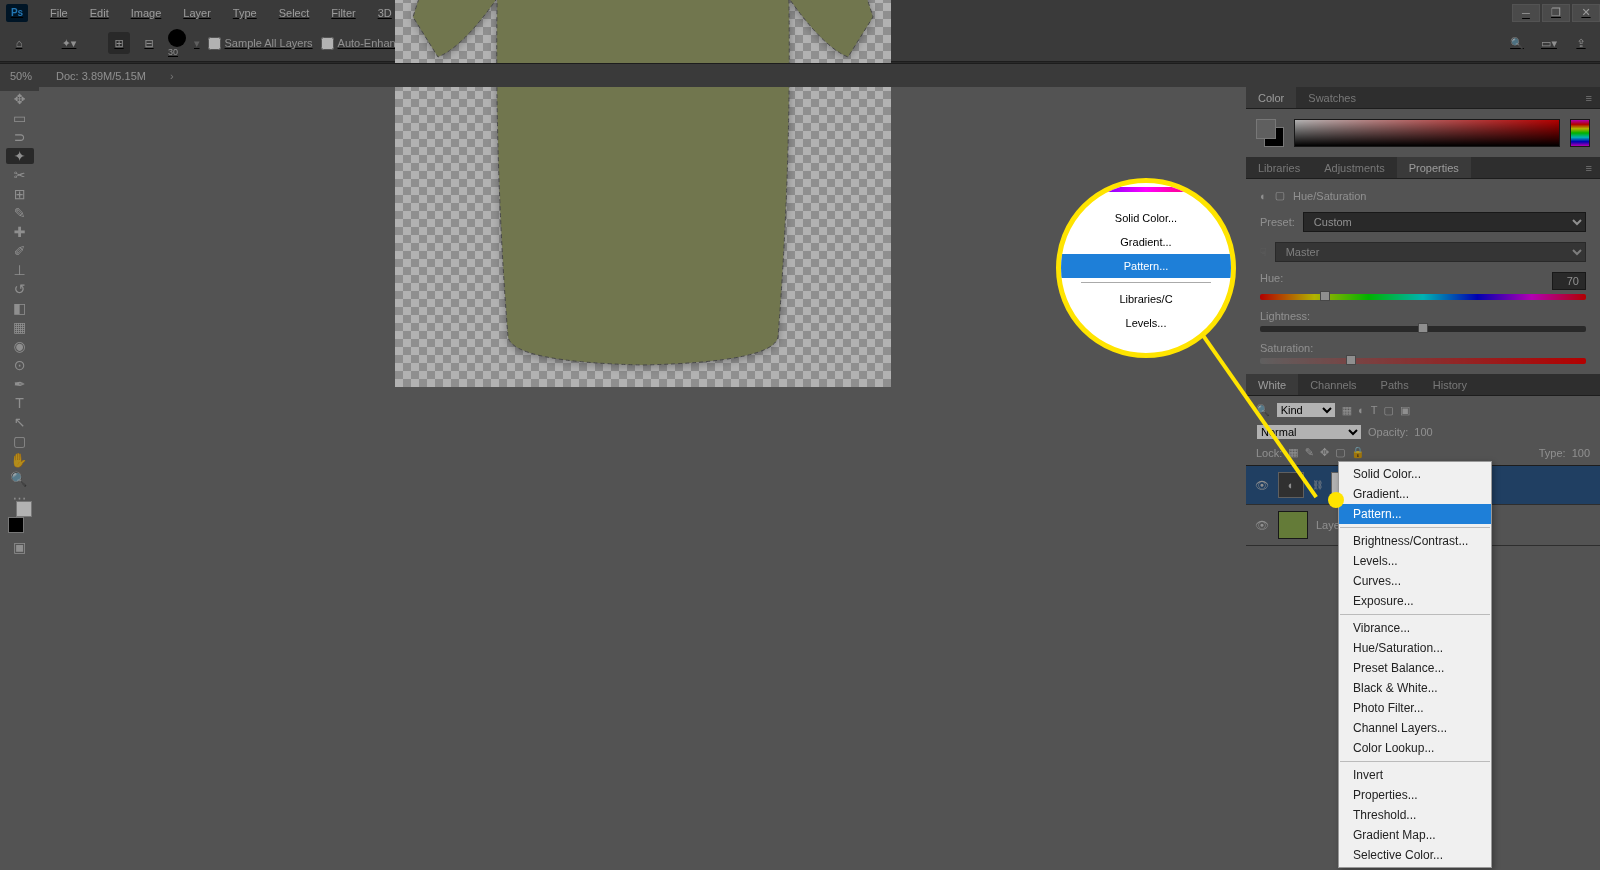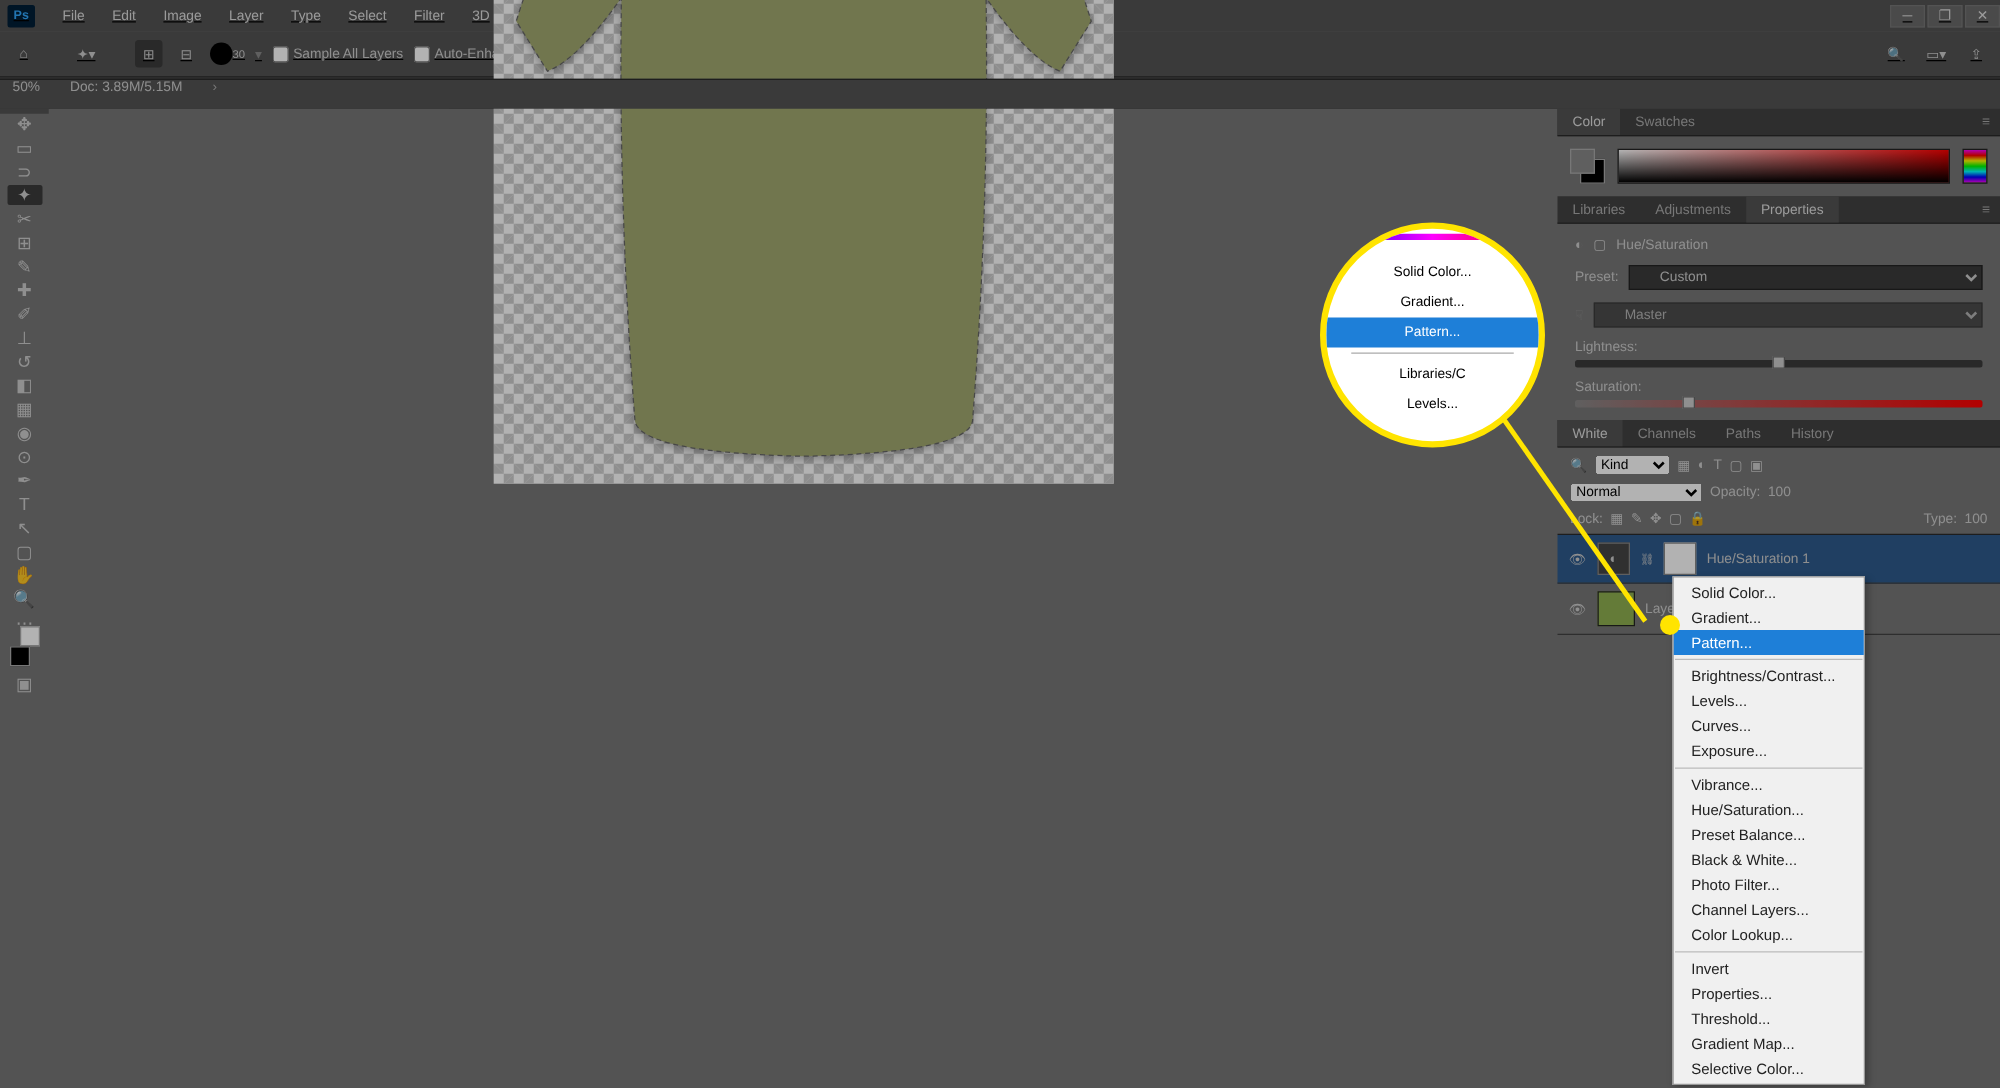--- a/index.html
+++ b/index.html
@@ -56,21 +56,21 @@
 .panel-tabs .menu-dots { margin-left: auto; padding: 4px 8px; color: #aaa; }
 .color-panel-body { height: 220px; padding: 10px; display: flex; gap: 10px; }
 .fg-bg-mini { position: relative; width: 28px; height: 28px; flex-shrink: 0; }
 .fg-bg-mini .f { position: absolute; width: 20px; height: 20px; background: #888; border: 1px solid #aaa; top: 0; left: 0; z-index: 2; }
 .fg-bg-mini .b { position: absolute; width: 20px; height: 20px; background: #000; border: 1px solid #aaa; bottom: 0; right: 0; }
 .sat-field { flex: 1; background: linear-gradient(to top, #000, transparent), linear-gradient(to right, #fff, #f00); border: 1px solid #222; }
 .hue-strip { width: 20px; background: linear-gradient(to bottom, #f0f, #f00, #ff0, #0f0, #0ff, #00f, #f0f); border: 1px solid #222; }
 
 .props-body { padding: 10px 14px; color: #ccc; display: flex; flex-direction: column; gap: 10px; }
 .props-body .row { display: flex; align-items: center; gap: 8px; }
-.props-body select, .props-body input[type=text] { background: #3a3a3a; border: 1px solid #222; color: #ccc; padding: 2px 20px; font-size: 11px; }
+.props-body select, .props-body input[type=text] { background: #3a3a3a; border: 1px solid #222; color: #ccc; padding: 2px 6px; font-size: 11px; }
 .slider-row { display: flex; flex-direction: column; gap: 4px; }
 .slider-row .label-val { display: flex; justify-content: space-between; }
 .slider-row .track { height: 6px; background: #3a3a3a; border-radius: 2px; position: relative; }
 .slider-row .track.hue { background: linear-gradient(to right, #f00, #ff0, #0f0, #0ff, #00f, #f0f, #f00); }
 .slider-row .track.sat { background: linear-gradient(to right, #888, #f00); }
 .slider-row .thumb { position: absolute; width: 10px; height: 10px; background: #ccc; border: 1px solid #666; top: -3px; transform: translateX(-50%); }
 
 .layers-body { padding: 0; color: #ccc; }
 .layers-controls { padding: 6px 10px; display: flex; flex-direction: column; gap: 6px; border-bottom: 1px solid #2a2a2a; }
 .layers-controls .row { display: flex; align-items: center; gap: 6px; font-size: 11px; }
@@ -92,21 +92,21 @@
 .mag-inner { font-size: 16px; line-height: 24px; padding: 4px 0; }
 .mag-inner .mi2 { padding: 0 26px; color: #000; text-align: center; }
 .mag-inner .mi2.hl { background: #1e7fd8; color: #fff; text-align: center; }
 .mag-topbar { height: 5px; background: linear-gradient(to right, #00f, #f0f, #f00); margin-bottom: 14px; }
 .mag-sep { height: 1px; background: #aaa; margin: 4px 20px; }
 
 .connector { position: absolute; width: 4px; background: #ffe400; z-index: 150; transform-origin: top left; }
 .connector-dot { position: absolute; width: 16px; height: 16px; background: #ffe400; border-radius: 50%; z-index: 160; }
 
 
-.statusbar { position: absolute; bottom: 0; left: 0; right: 0; height: 24px; background: #535353; border-top: 1px solid #2a2a2a; display: flex; align-items: flex-start; padding: 0 10px; gap: 24px; color: #ccc; }
+.statusbar { position: absolute; bottom: 0; left: 0; right: 0; height: 24px; background: #535353; border-top: 1px solid #2a2a2a; display: flex; align-items: center; padding: 0 10px; gap: 24px; color: #ccc; }
 .statusbar .caret { color: #aaa; }
 </style>
 </head>
 <body>
 
 <div class="dimmed">
 
 <div class="menubar">
   <div class="ps-logo">Ps</div>
   <div class="mi">File</div>
@@ -127,21 +127,21 @@
   </div>
 </div>
 
 <div class="optionsbar">
   <div class="icon-btn">⌂</div>
   <div style="width:12px"></div>
   <div class="icon-btn">✦▾</div>
   <div style="width:12px"></div>
   <div class="icon-btn" style="background:#3a3a3a;border-radius:3px">⊞</div>
   <div class="icon-btn">⊟</div>
-  <div style="display:flex;flex-direction:row;align-items:center;gap:0">
+  <div style="display:flex;flex-direction:column;gap:0">
     <span class="brush-circle"></span>
     <span style="font-size:9px">30</span>
   </div>
   <span style="color:#888">▾</span>
   <label>
         <input type="checkbox" style="">
         <span>Sample All Layers</span>
       </label>
   <label>
         <input type="checkbox" style="">
@@ -240,20 +240,29 @@
       <div class="row">
         <span>Preset:</span>
         <select style="flex:1"><option>Custom</option></select>
       </div>
       <div class="row">
         <span style="color:#888">☟</span>
         <select style="flex:1" disabled=""><option>Master</option></select>
       </div>
       <div class="slider-row">
         <div class="label-val">
+          <span>Hue:</span>
+          <input type="text" style="width: 34px; text-align: right;" value="70">
+        </div>
+        <div class="track hue">
+              <div class="thumb" style="left:20%"></div>
+            </div>
+      </div>
+      <div class="slider-row">
+        <div class="label-val">
               <span>Lightness:</span>
             </div>
         <div class="track">
               <div class="thumb" style="left:50%"></div>
             </div>
       </div>
       <div class="slider-row">
         <div class="label-val">
               <span>Saturation:</span>
             </div>

